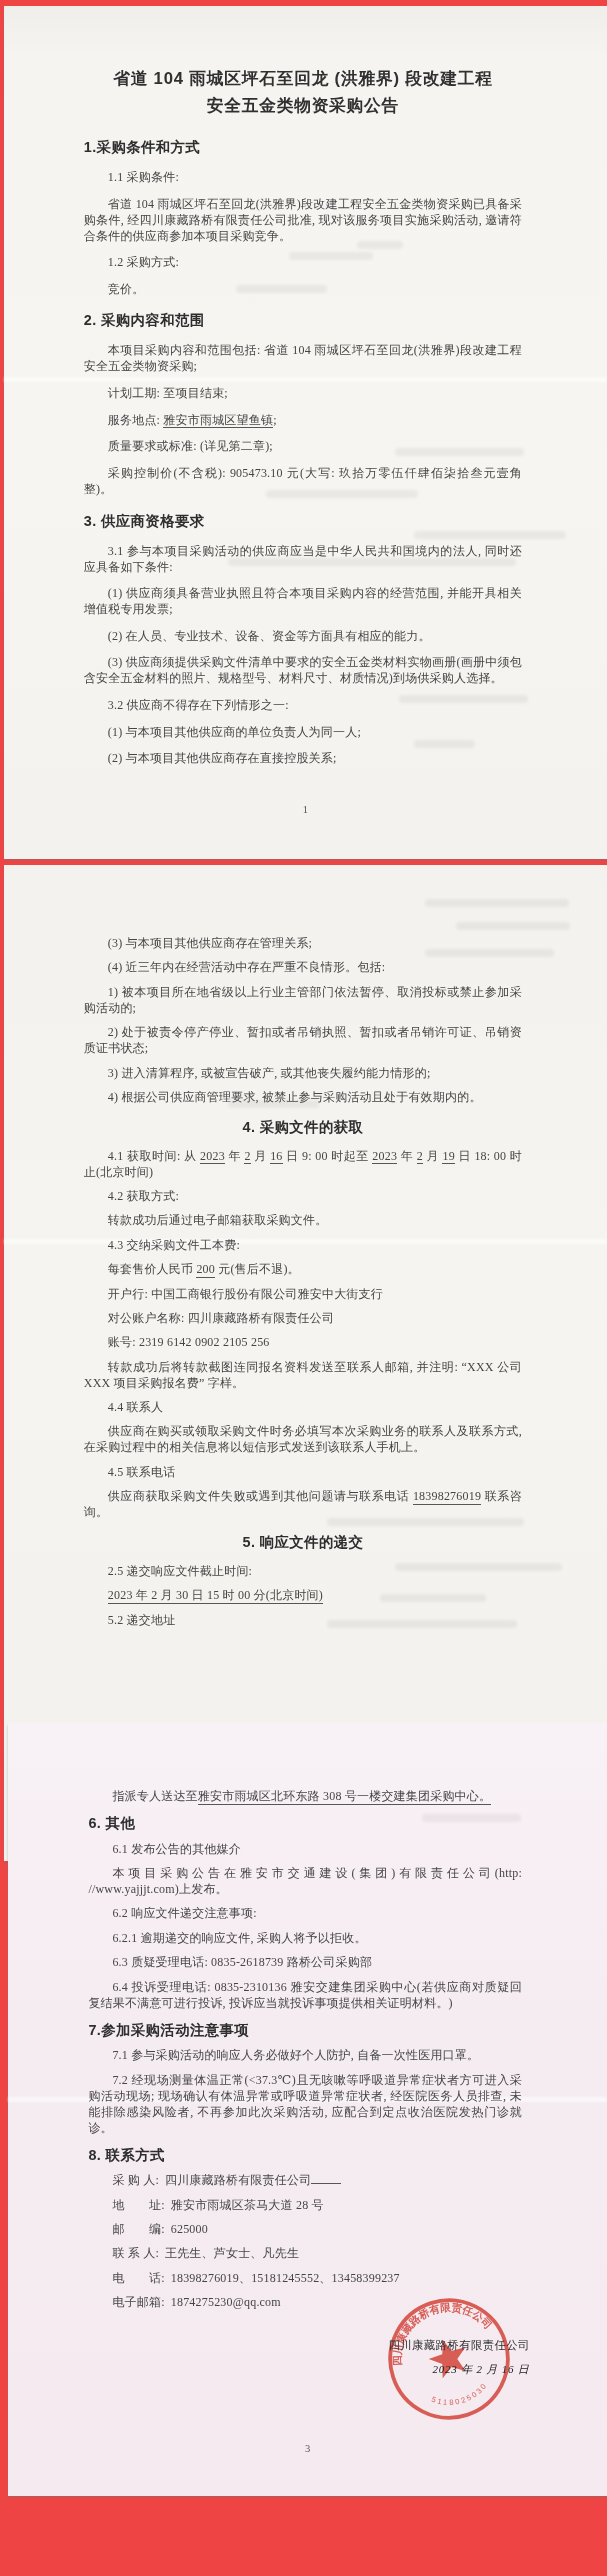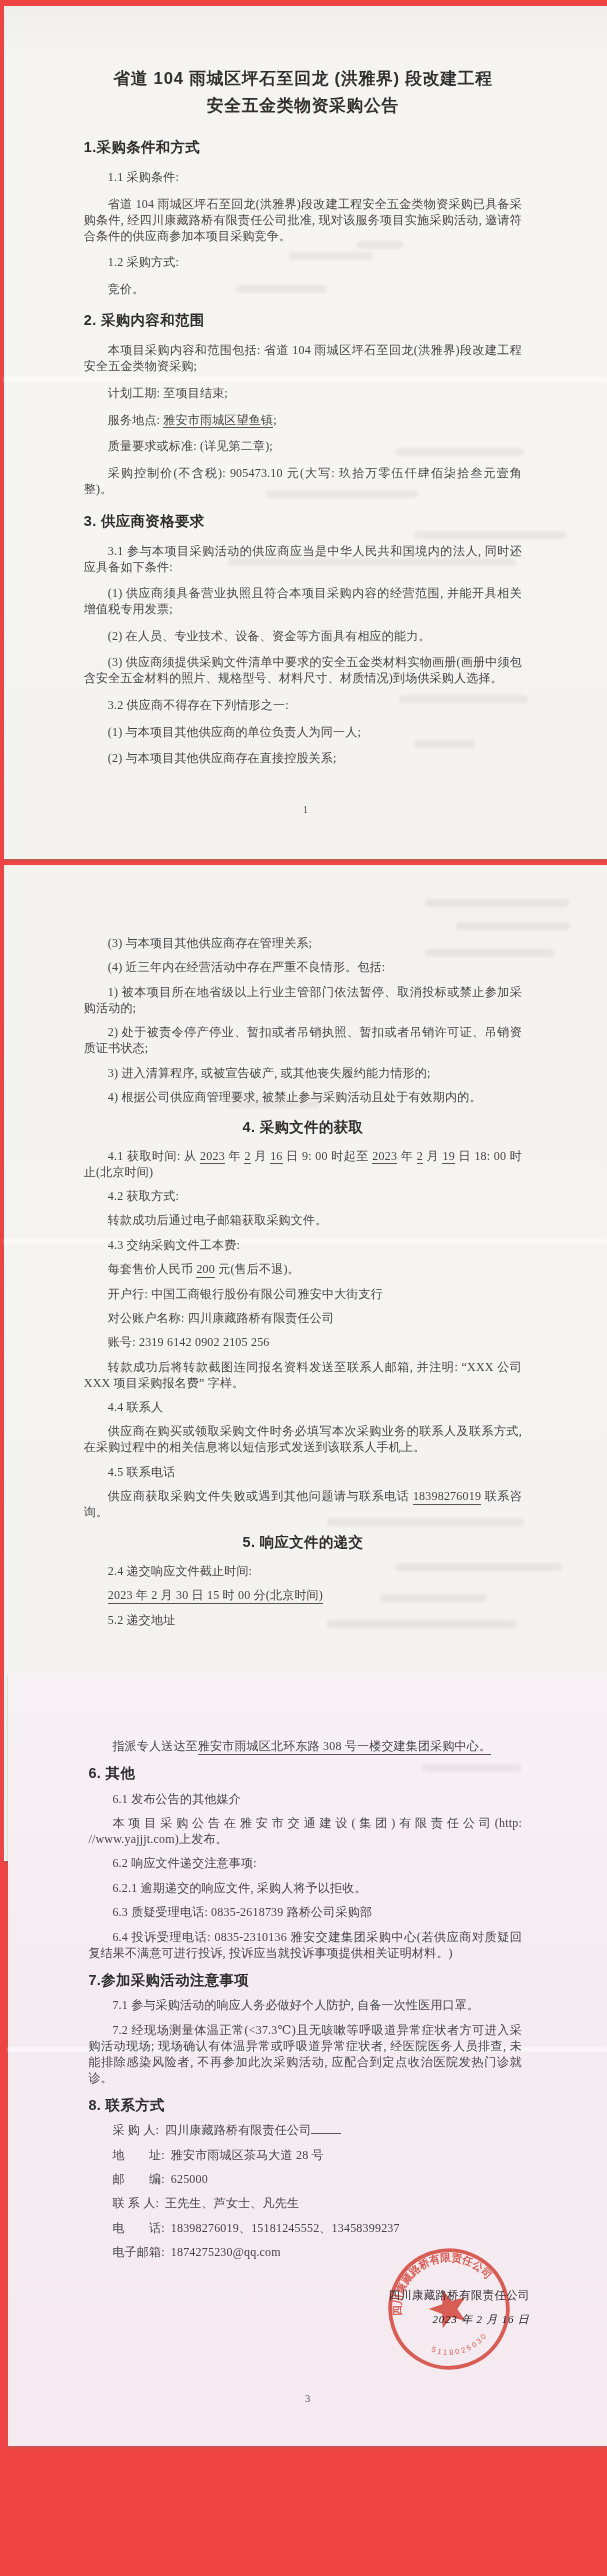--- a/index.html
+++ b/index.html
@@ -1,21 +1,21 @@
 <!DOCTYPE html>
 <html style="font-size:12px"><head>
 <meta charset="utf-8">
 <style>
   html,body{margin:0;padding:0;background:#ffffff;}
   .canvas{position:relative;width:607px;height:2576px;background:#ef4444;overflow:hidden;
           font-family:"Liberation Serif","DejaVu Serif",serif;color:#454545;}
   .page{position:absolute;left:3.8px;right:0;box-shadow:0 1.5px 2.3px rgba(120,118,112,.45);}
   .page-1{top:6px;height:853px;background:linear-gradient(180deg,#efeeeb 0%,#f5f4f1 6%,#f6f5f2 55%,#f3f2ef 100%);}
   .page-2{top:865px;height:996px;background:linear-gradient(180deg,#f3f2ef 0%,#f5f4f1 45%,#f2f1ee 100%);}
-  .page-3{top:1673px;height:773px;left:8.4px;background:linear-gradient(180deg,#f8f1f5 0%,#f5ecf1 40%,#f4eaef 100%);}
+  .page-3{top:1723px;height:773px;left:8.4px;background:linear-gradient(180deg,#f8f1f5 0%,#f5ecf1 40%,#f4eaef 100%);}
   .content{position:relative;padding:59px 85px 0 80px;}
   .page-2 .content{padding-top:70px;}
   .page-3 .content{padding-top:65px;}
   .title{font-family:"Liberation Sans","DejaVu Sans",sans-serif;font-weight:700;color:#303030;
          font-size:16.7px;line-height:27px;text-align:center;letter-spacing:0.8px;margin:0;}
   .title-block{margin:0 0 18px;}
   .h{font-family:"Liberation Sans","DejaVu Sans",sans-serif;font-weight:700;color:#2e2e2e;
      font-size:14.4px;line-height:20px;margin:13.7px 0 12px;letter-spacing:0.4px;}
   .page-2 .h{margin:12px 0 10.6px;text-align:center;}
   .page-3 .h{margin:9px 0 7.6px;}
@@ -112,21 +112,21 @@
       <p class="para">开户行: 中国工商银行股份有限公司雅安中大街支行</p>
       <p class="para">对公账户名称: 四川康藏路桥有限责任公司</p>
       <p class="para">账号: 2319 6142 0902 2105 256</p>
       <p class="para">转款成功后将转款截图连同报名资料发送至联系人邮箱, 并注明: “XXX 公司 XXX 项目采购报名费” 字样。</p>
       <p class="para">4.4 联系人</p>
       <p class="para">供应商在购买或领取采购文件时务必填写本次采购业务的联系人及联系方式,在采购过程中的相关信息将以短信形式发送到该联系人手机上。</p>
       <p class="para">4.5 联系电话</p>
       <p class="para"><span>供应商获取采购文件失败或遇到其他问题请与联系电话 </span><span class="u">18398276019</span><span> 联系咨询。</span></p>
 
       <p class="h">5. 响应文件的递交</p>
-      <p class="para">2.4 递交响应文件截止时间:</p>
+      <p class="para">2.5 递交响应文件截止时间:</p>
       <p class="para"><span class="u">2023 年 2 月 30 日 15 时 00 分(北京时间)</span></p>
       <p class="para">5.2 递交地址</p>
     </div>
     <div class="pagenum">2</div>
   </div>
 
   <div class="page page-3">
     <div class="fold" style="top:374px"></div>
     <div class="smudge" style="left:414px;top:91px;width:99px"></div>
 

